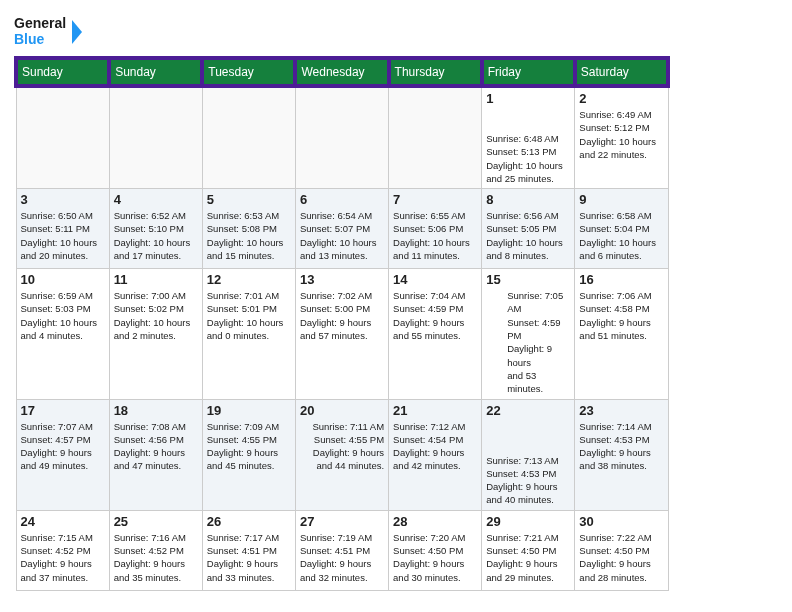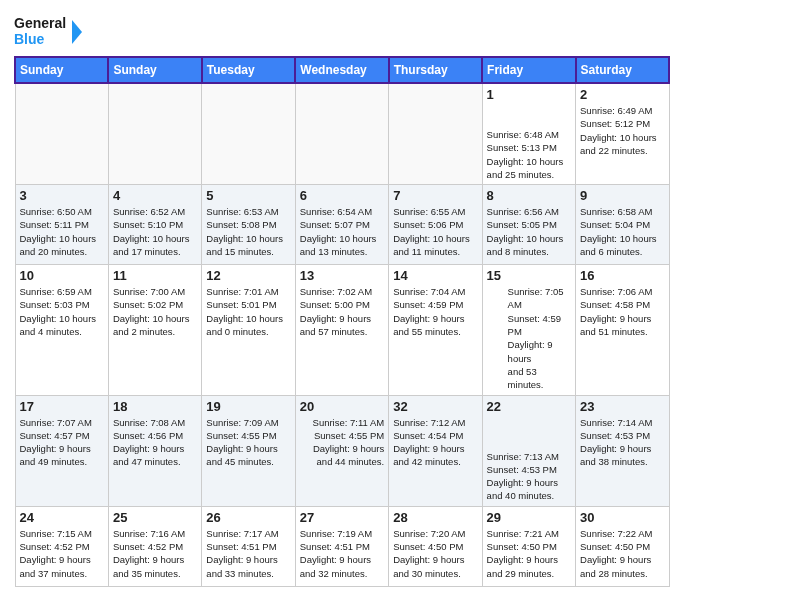--- a/index.html
+++ b/index.html
@@ -38,27 +38,27 @@
       font-size: 16px;
       color: #444;
       text-align: right;
     }
     .calendar-table {
       width: 100%;
       border-collapse: collapse;
       table-layout: fixed;
     }
     .calendar-table th {
-      background: #3b82f6;
+      background: #15803d;
       color: #fff;
       font-size: 12px;
-      font-weight: bold;
+      font-weight: normal;
       padding: 5px 4px;
       text-align: left;
-      border: 2px solid #4c1d95;
+      border: 4px solid #4c1d95;
     }
     .calendar-table td {
       border: 1px solid #ccc;
       vertical-align: top;
       padding: 3px 4px;
       font-size: 10px;
       color: #222;
       height: 80px;
       background: #fff;
     }
@@ -257,21 +257,21 @@
 and 45 minutes.</div>
           </td>
           <td class="alt-row">
             <span class="day-number">20</span>
             <div class="day-info" style="white-space: pre-line; text-align: right;">Sunrise: 7:11 AM
 Sunset: 4:55 PM
 Daylight: 9 hours
 and 44 minutes.</div>
           </td>
           <td class="alt-row">
-            <span class="day-number">32</span>
+            <span class="day-number">21</span>
             <div class="day-info" style="white-space: pre-line;">Sunrise: 7:12 AM
 Sunset: 4:54 PM
 Daylight: 9 hours
 and 42 minutes.</div>
           </td>
           <td class="alt-row">
             <span class="day-number">22</span>
             <div class="day-info" style="white-space: pre-line; margin-top: 36px;">Sunrise: 7:13 AM
 Sunset: 4:53 PM
 Daylight: 9 hours

